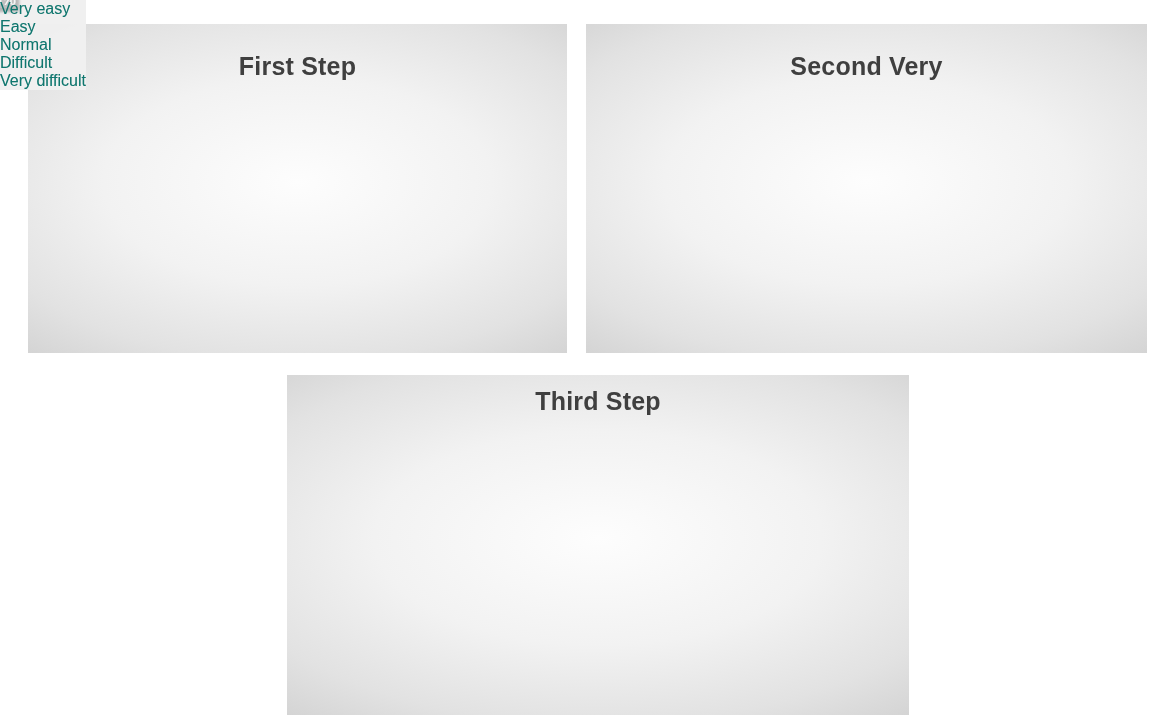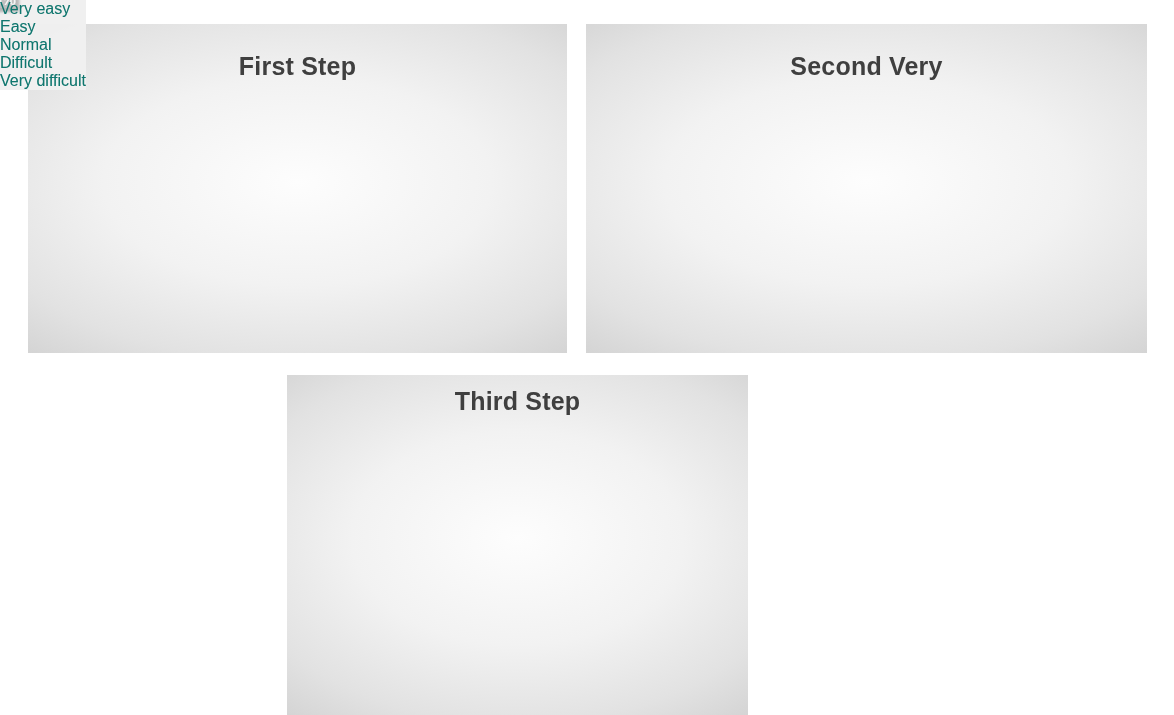--- a/index.html
+++ b/index.html
@@ -81,21 +81,21 @@
 
   
   #panel-1 { left: 28px; top: 24px; width: 539px; height: 329px; }
   #panel-1 .chart-title { top: 28px; font-size: 25px; }
 
   
   #panel-2 { left: 586px; top: 24px; width: 561px; height: 329px; }
   #panel-2 .chart-title { top: 28px; font-size: 25px; }
 
   
-  #panel-3 { left: 287px; top: 375px; width: 461px; height: 340px; }
+  #panel-3 { left: 287px; top: 375px; width: 622px; height: 340px; }
   #panel-3 .chart-title { top: 12px; font-size: 25px; }
 </style>
 </head>
 <body>
 
 <div class="chart-panel" id="panel-1">
   <div class="chart-title">First Step</div>
 </div>
 <div class="pie-wrap">
     <svg width="0" height="0" class="pie">

